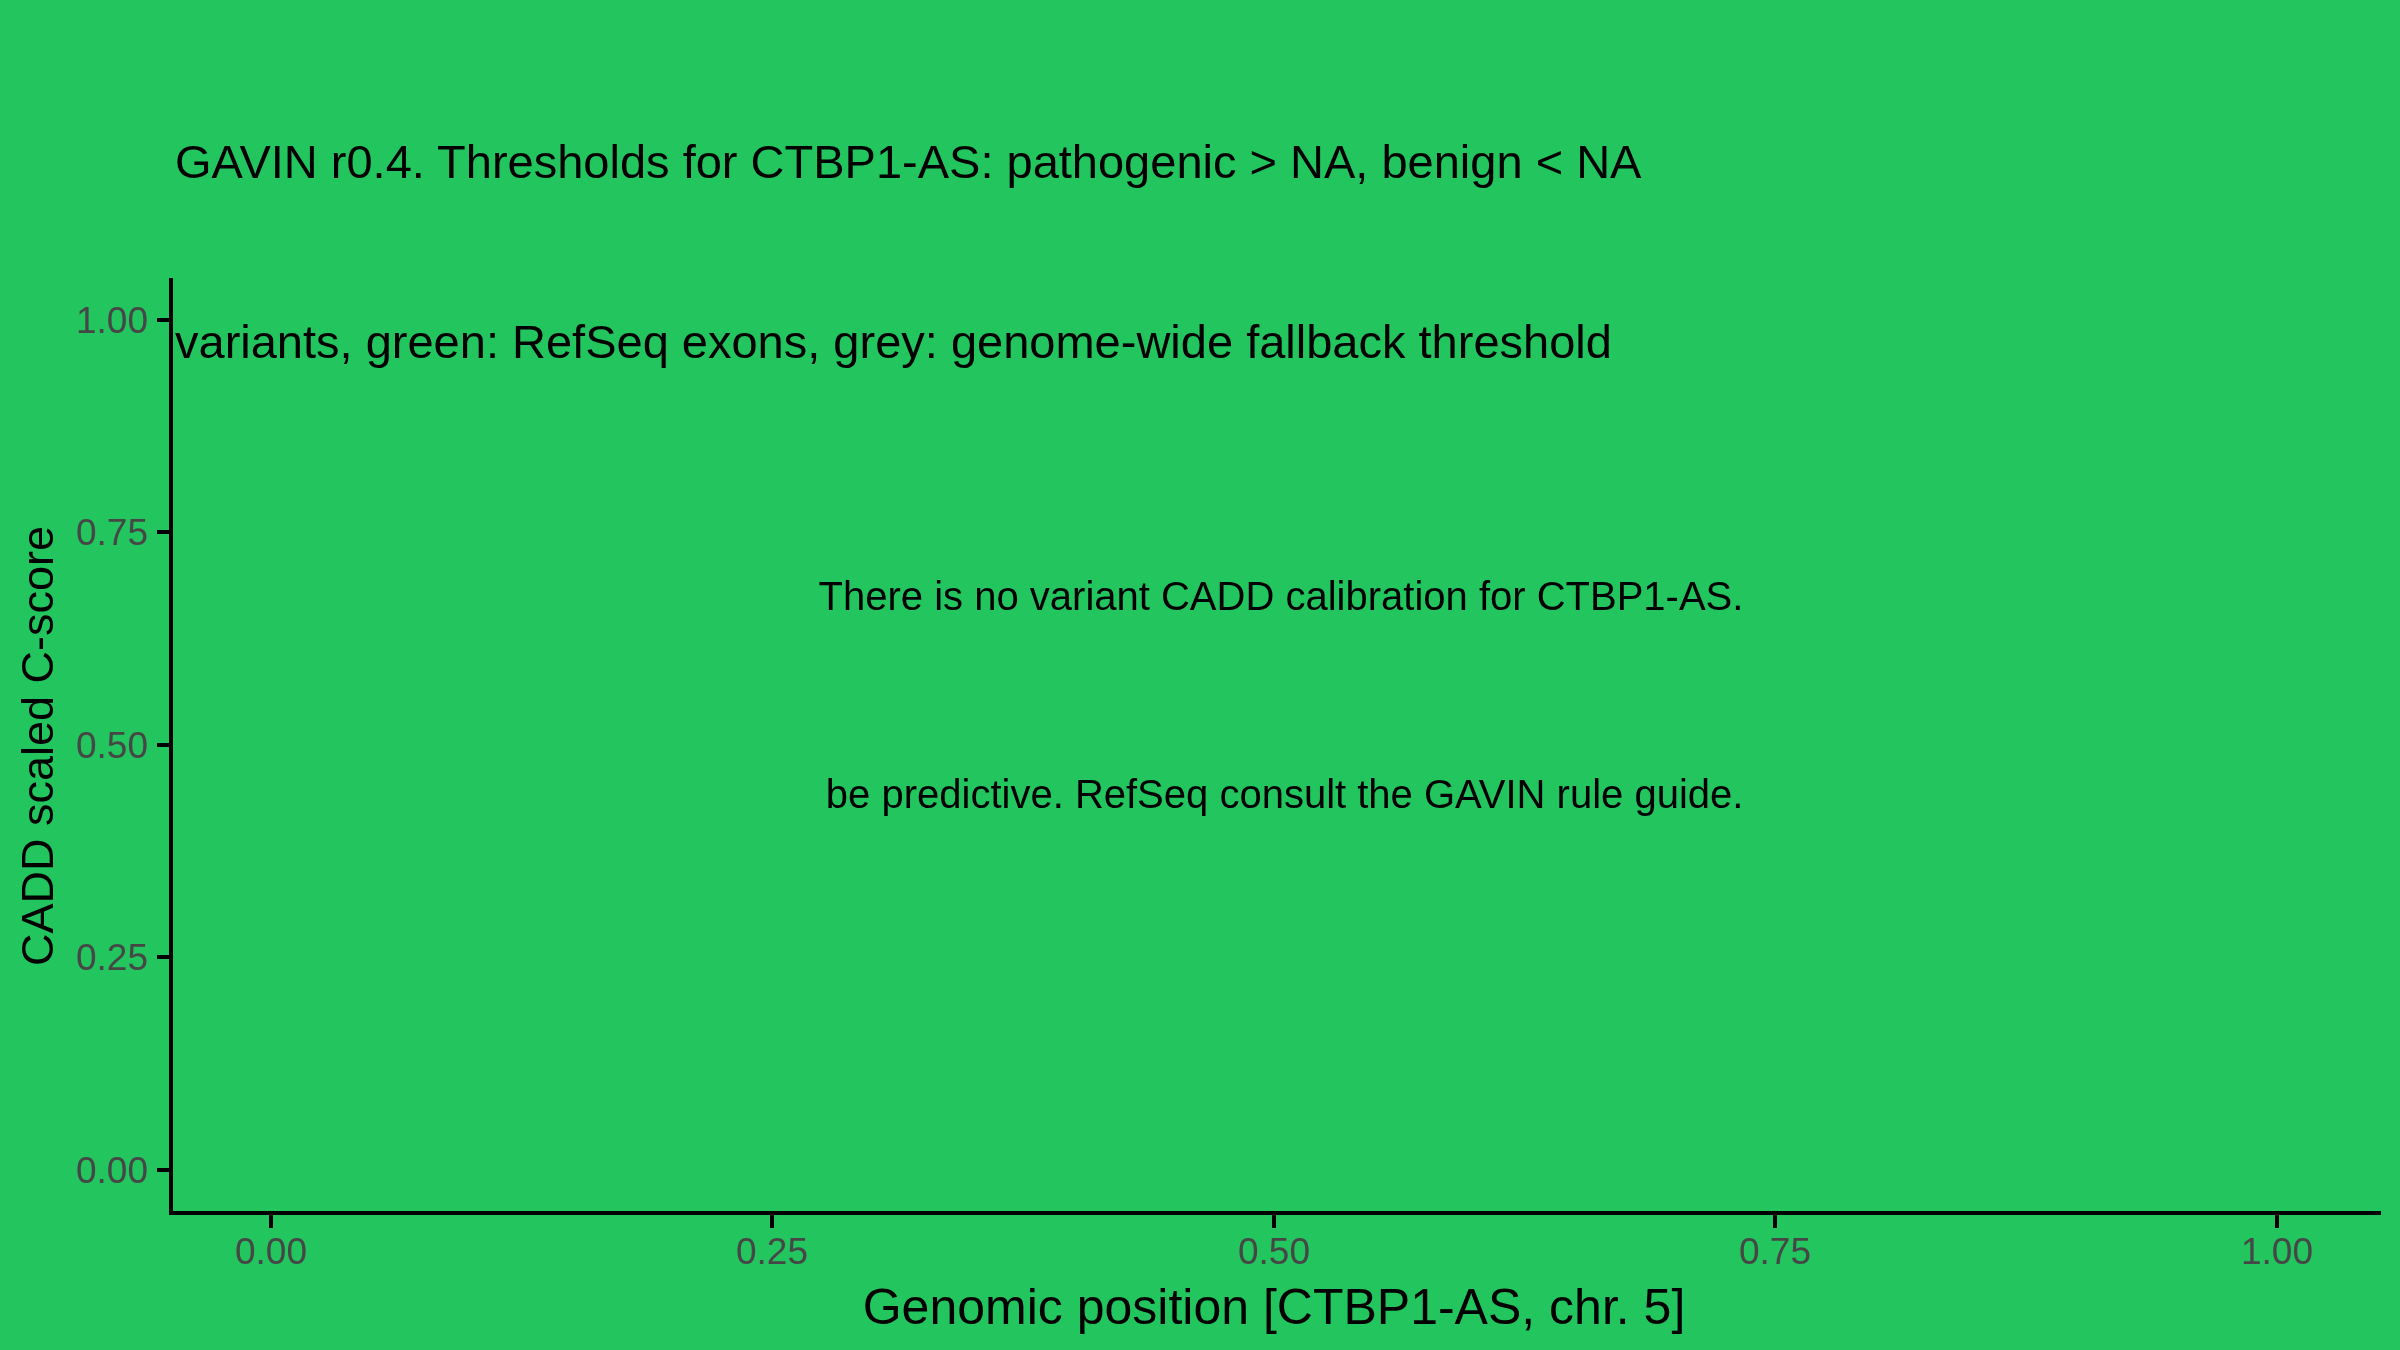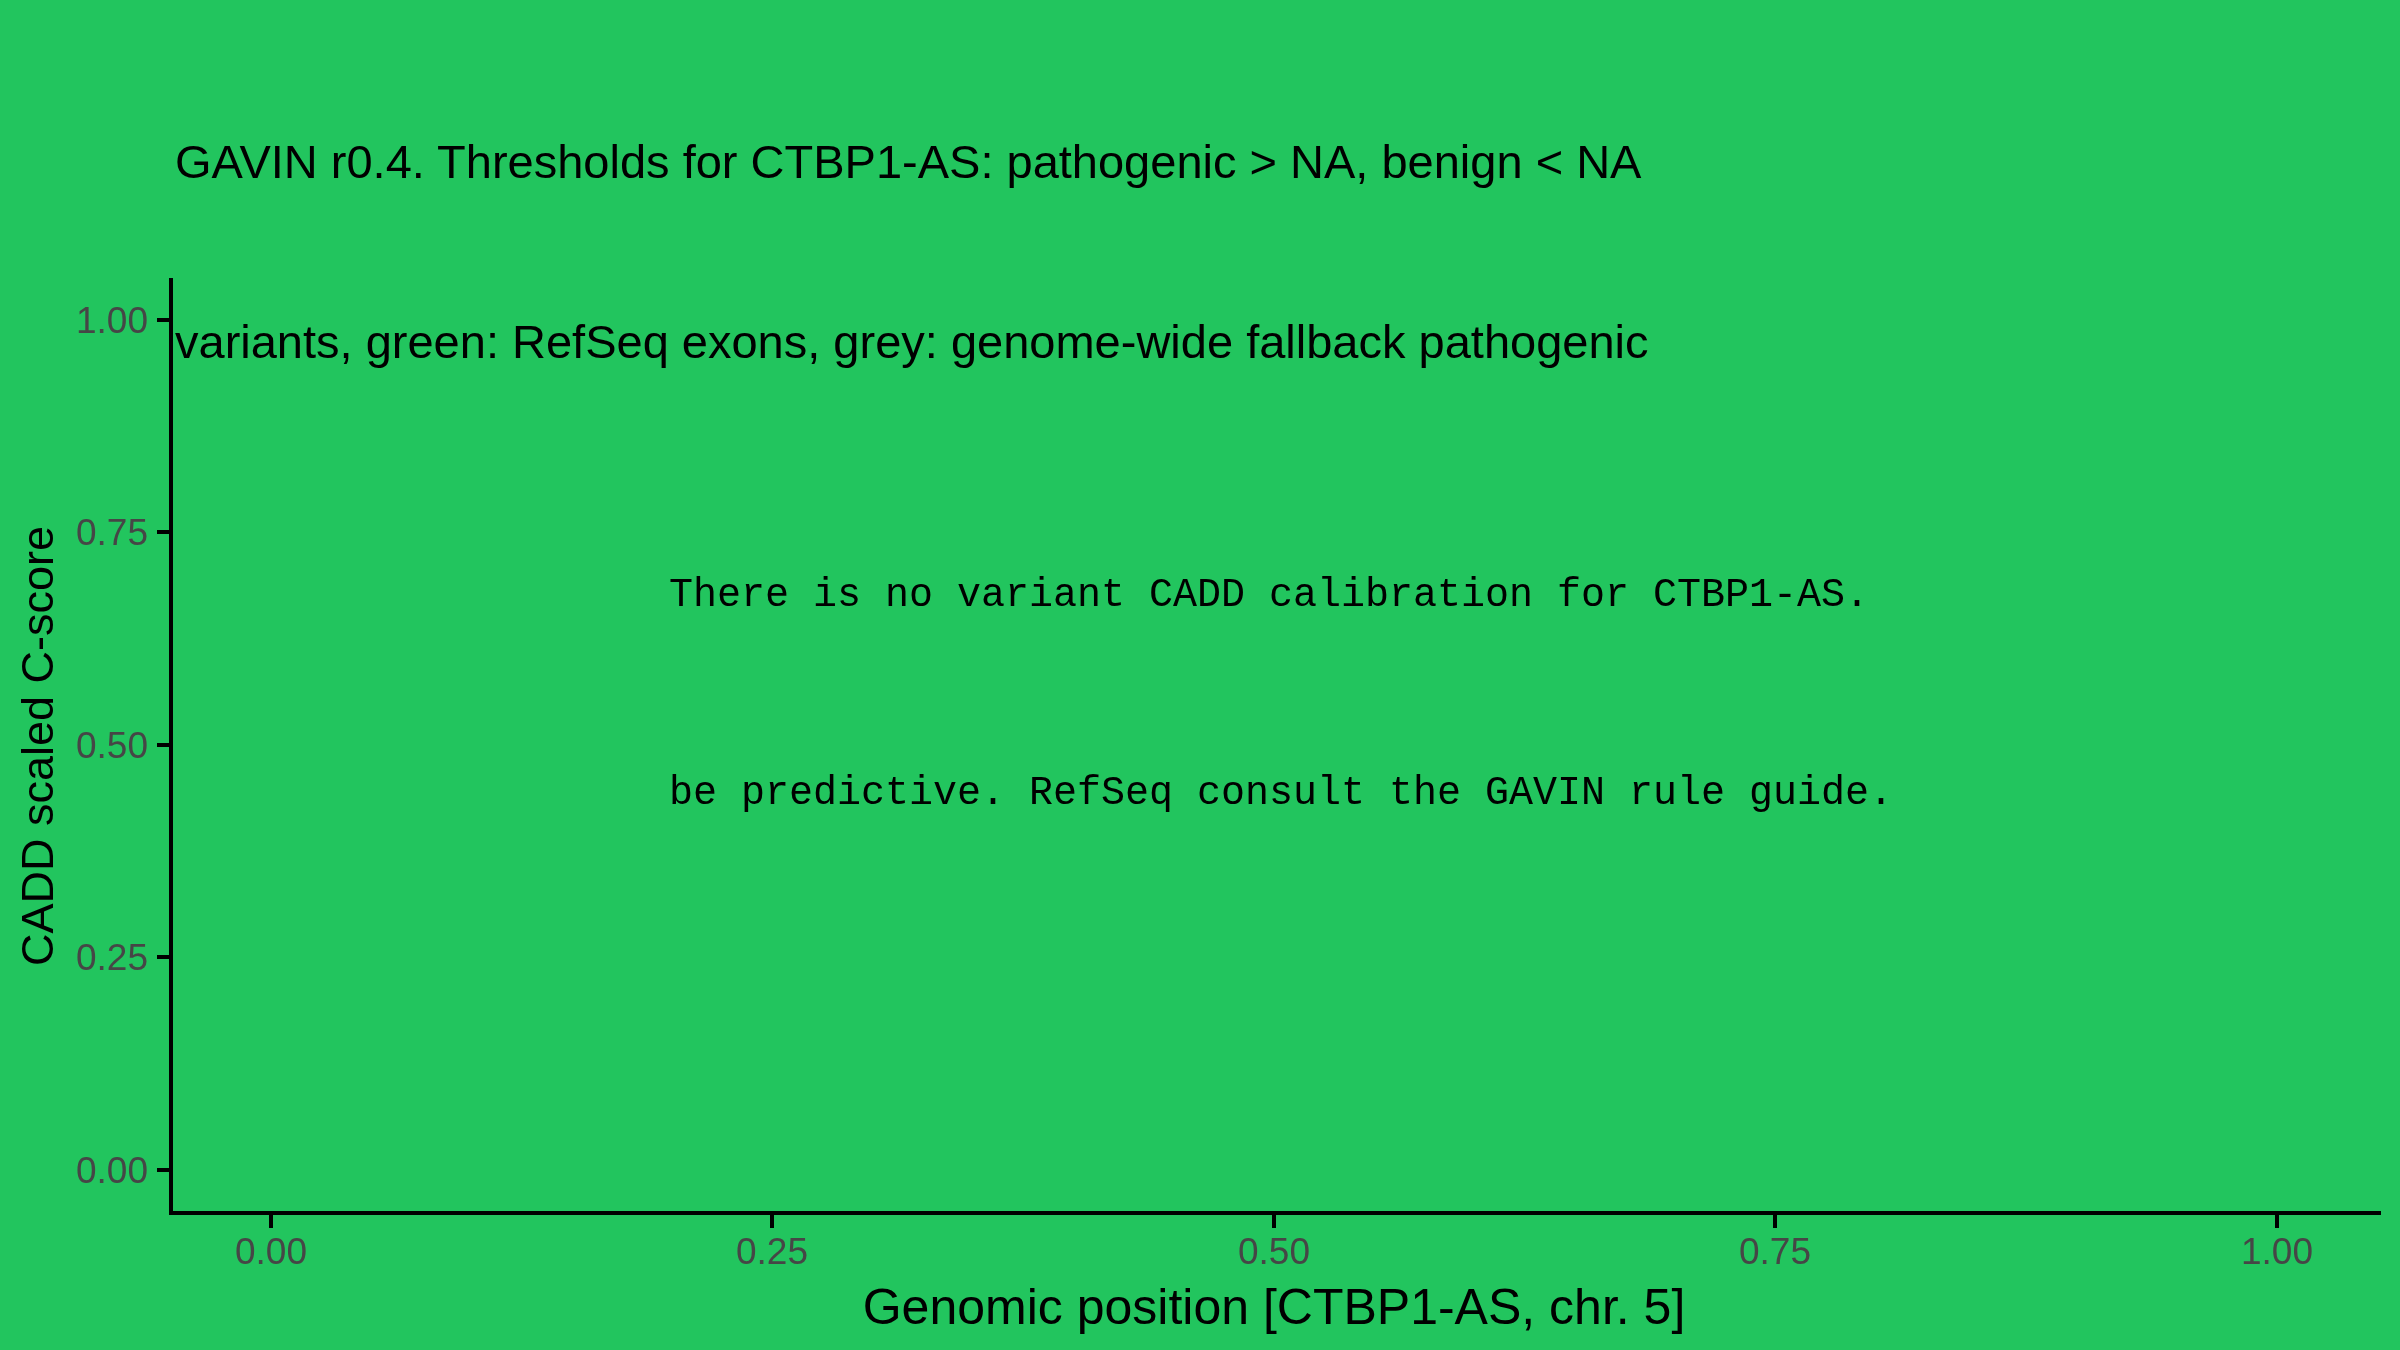--- a/index.html
+++ b/index.html
@@ -89,33 +89,32 @@
     text-align: center;
   }
   .panel-annotation {
     position: absolute;
     left: 1281px;
     top: 431px;
     transform: translateX(-50%);
     font-size: 40px;
     line-height: 66px;
     color: #000000;
-    text-align: left;
+    text-align: right;
     white-space: pre;
-    font-family: Liberation Mono, monospace;
   }
 </style>
 </head>
 <body>
 
 <div class="figure">
 
   <div class="chart-title">
     <div>GAVIN r0.4. Thresholds for CTBP1-AS: pathogenic &gt; NA, benign &lt; NA</div>
-    <div>variants, green: RefSeq exons, grey: genome-wide fallback pathogenic</div>
+    <div>variants, green: RefSeq exons, grey: genome-wide fallback threshold</div>
   </div>
 
   <div class="y-axis-label">CADD scaled C-score</div>
   <div class="x-axis-label">Genomic position [CTBP1-AS, chr. 5]</div>
 
   <div class="axis-line y"></div>
   <div class="axis-line x"></div>
 
   <div class="tick-mark y" style="top:318px"></div>
   <div class="tick-mark y" style="top:530px"></div>

